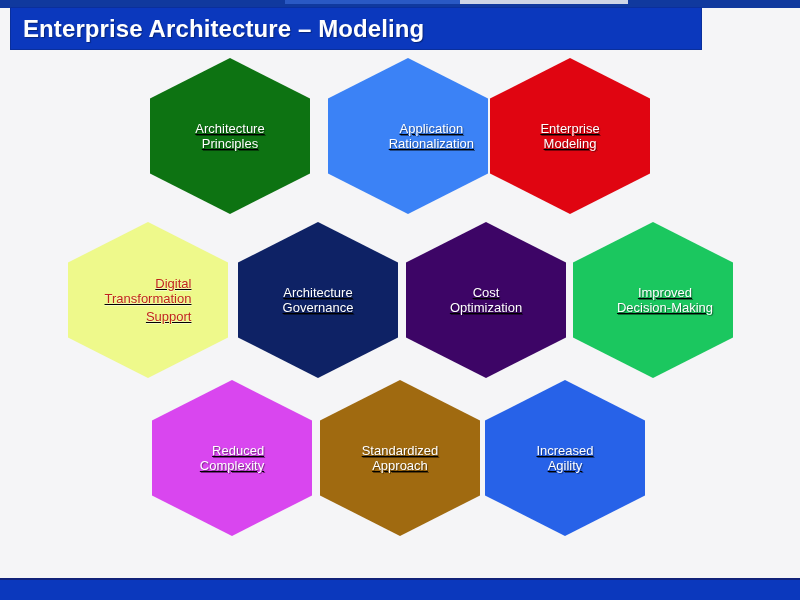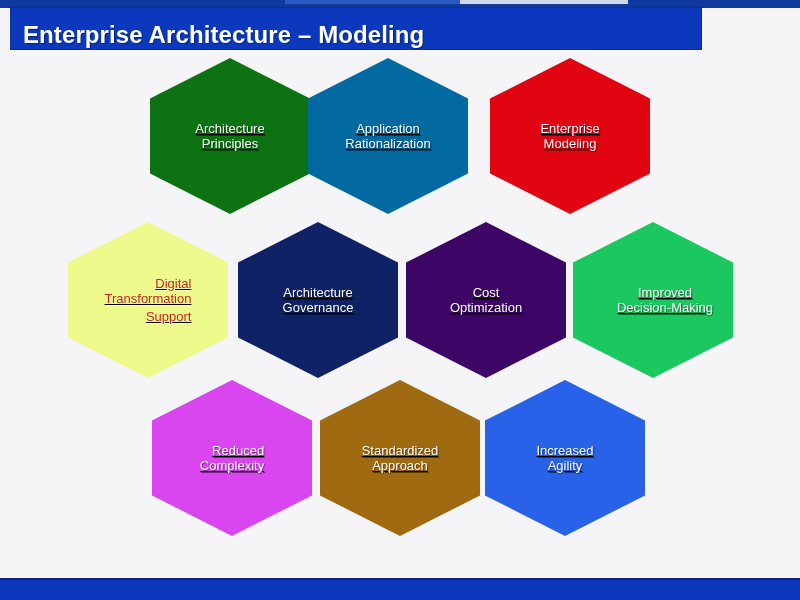--- a/index.html
+++ b/index.html
@@ -54,21 +54,21 @@
   .title-banner {
     position: absolute;
     left: 10px;
     top: 7px;
     width: 692px;
     height: 43px;
     background: #0b38bd;
     border: 1px solid #0a2f9c;
     box-sizing: border-box;
     display: flex;
-    align-items: flex-end;
+    align-items: center;
   }
   .title-text {
     color: #ffffff;
     font-size: 24px;
     font-weight: bold;
     letter-spacing: 0.1px;
     padding-left: 12px;
     white-space: nowrap;
     text-shadow: 1px 1px 1px rgba(0,0,0,0.35);
   }
@@ -138,21 +138,21 @@
 
   <div class="hex-canvas">
 
     <div class="hex" style="left:150px; top:8px; background:#0d7312;">
       <div class="hex-label">
         <span>Architecture</span><br>
         <span>Principles</span>
       </div>
     </div>
 
-    <div class="hex" style="left:308px; top:8px; background:#0369a1;">
+    <div class="hex" style="left:328px; top:8px; background:#3b82f6;justify-content:flex-end;">
       <div class="hex-label">
         <span>Application</span><br>
         <span>Rationalization</span>
       </div>
     </div>
 
     <div class="hex" style="left:490px; top:8px; background:#e00511;">
       <div class="hex-label">
         <span>Enterprise</span><br>
         <span>Modeling</span>

